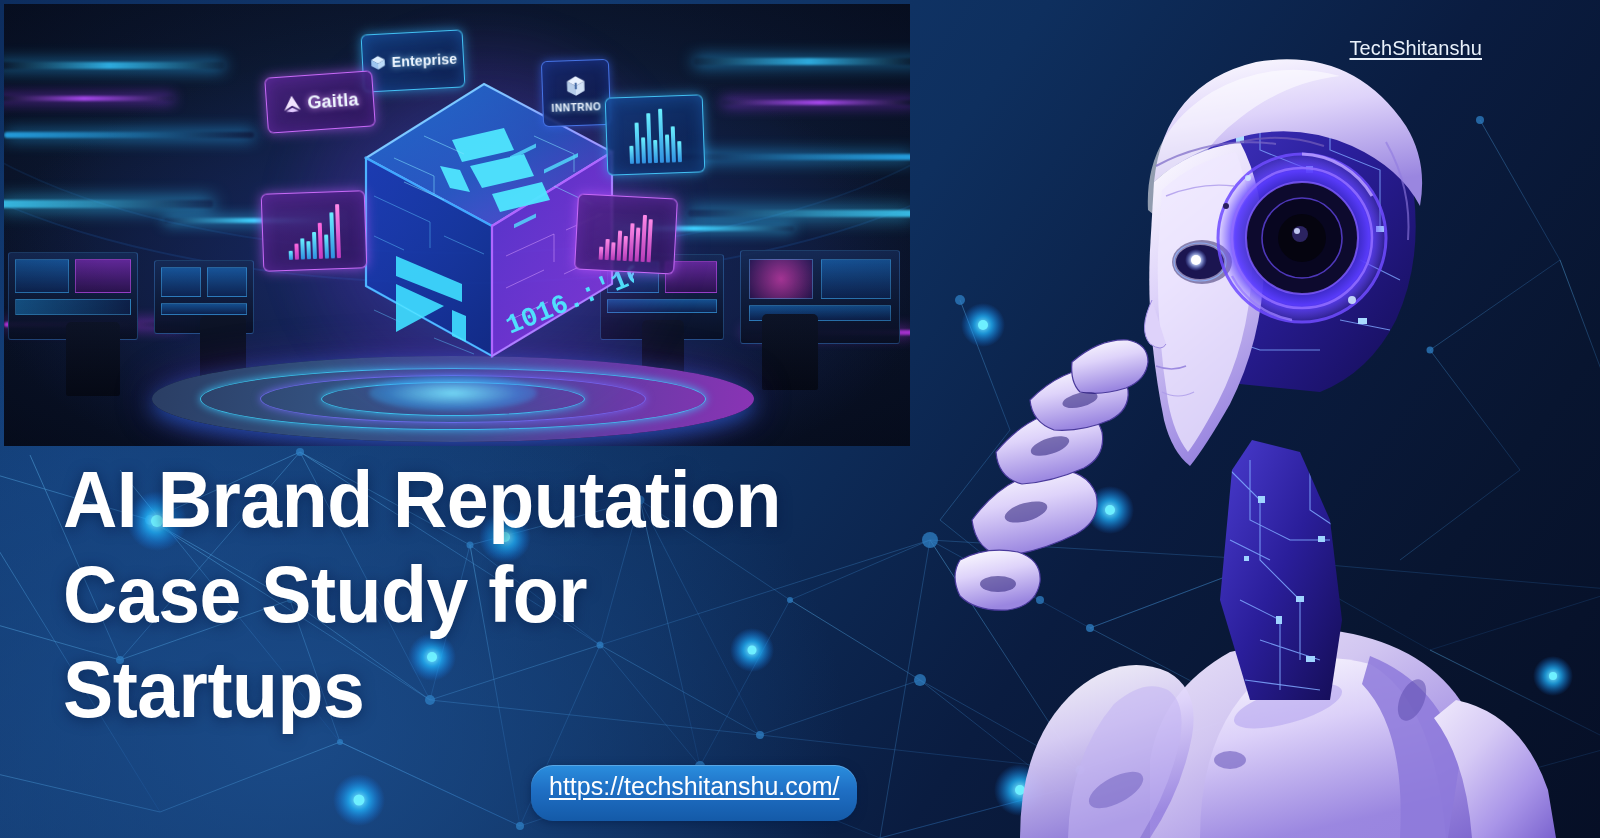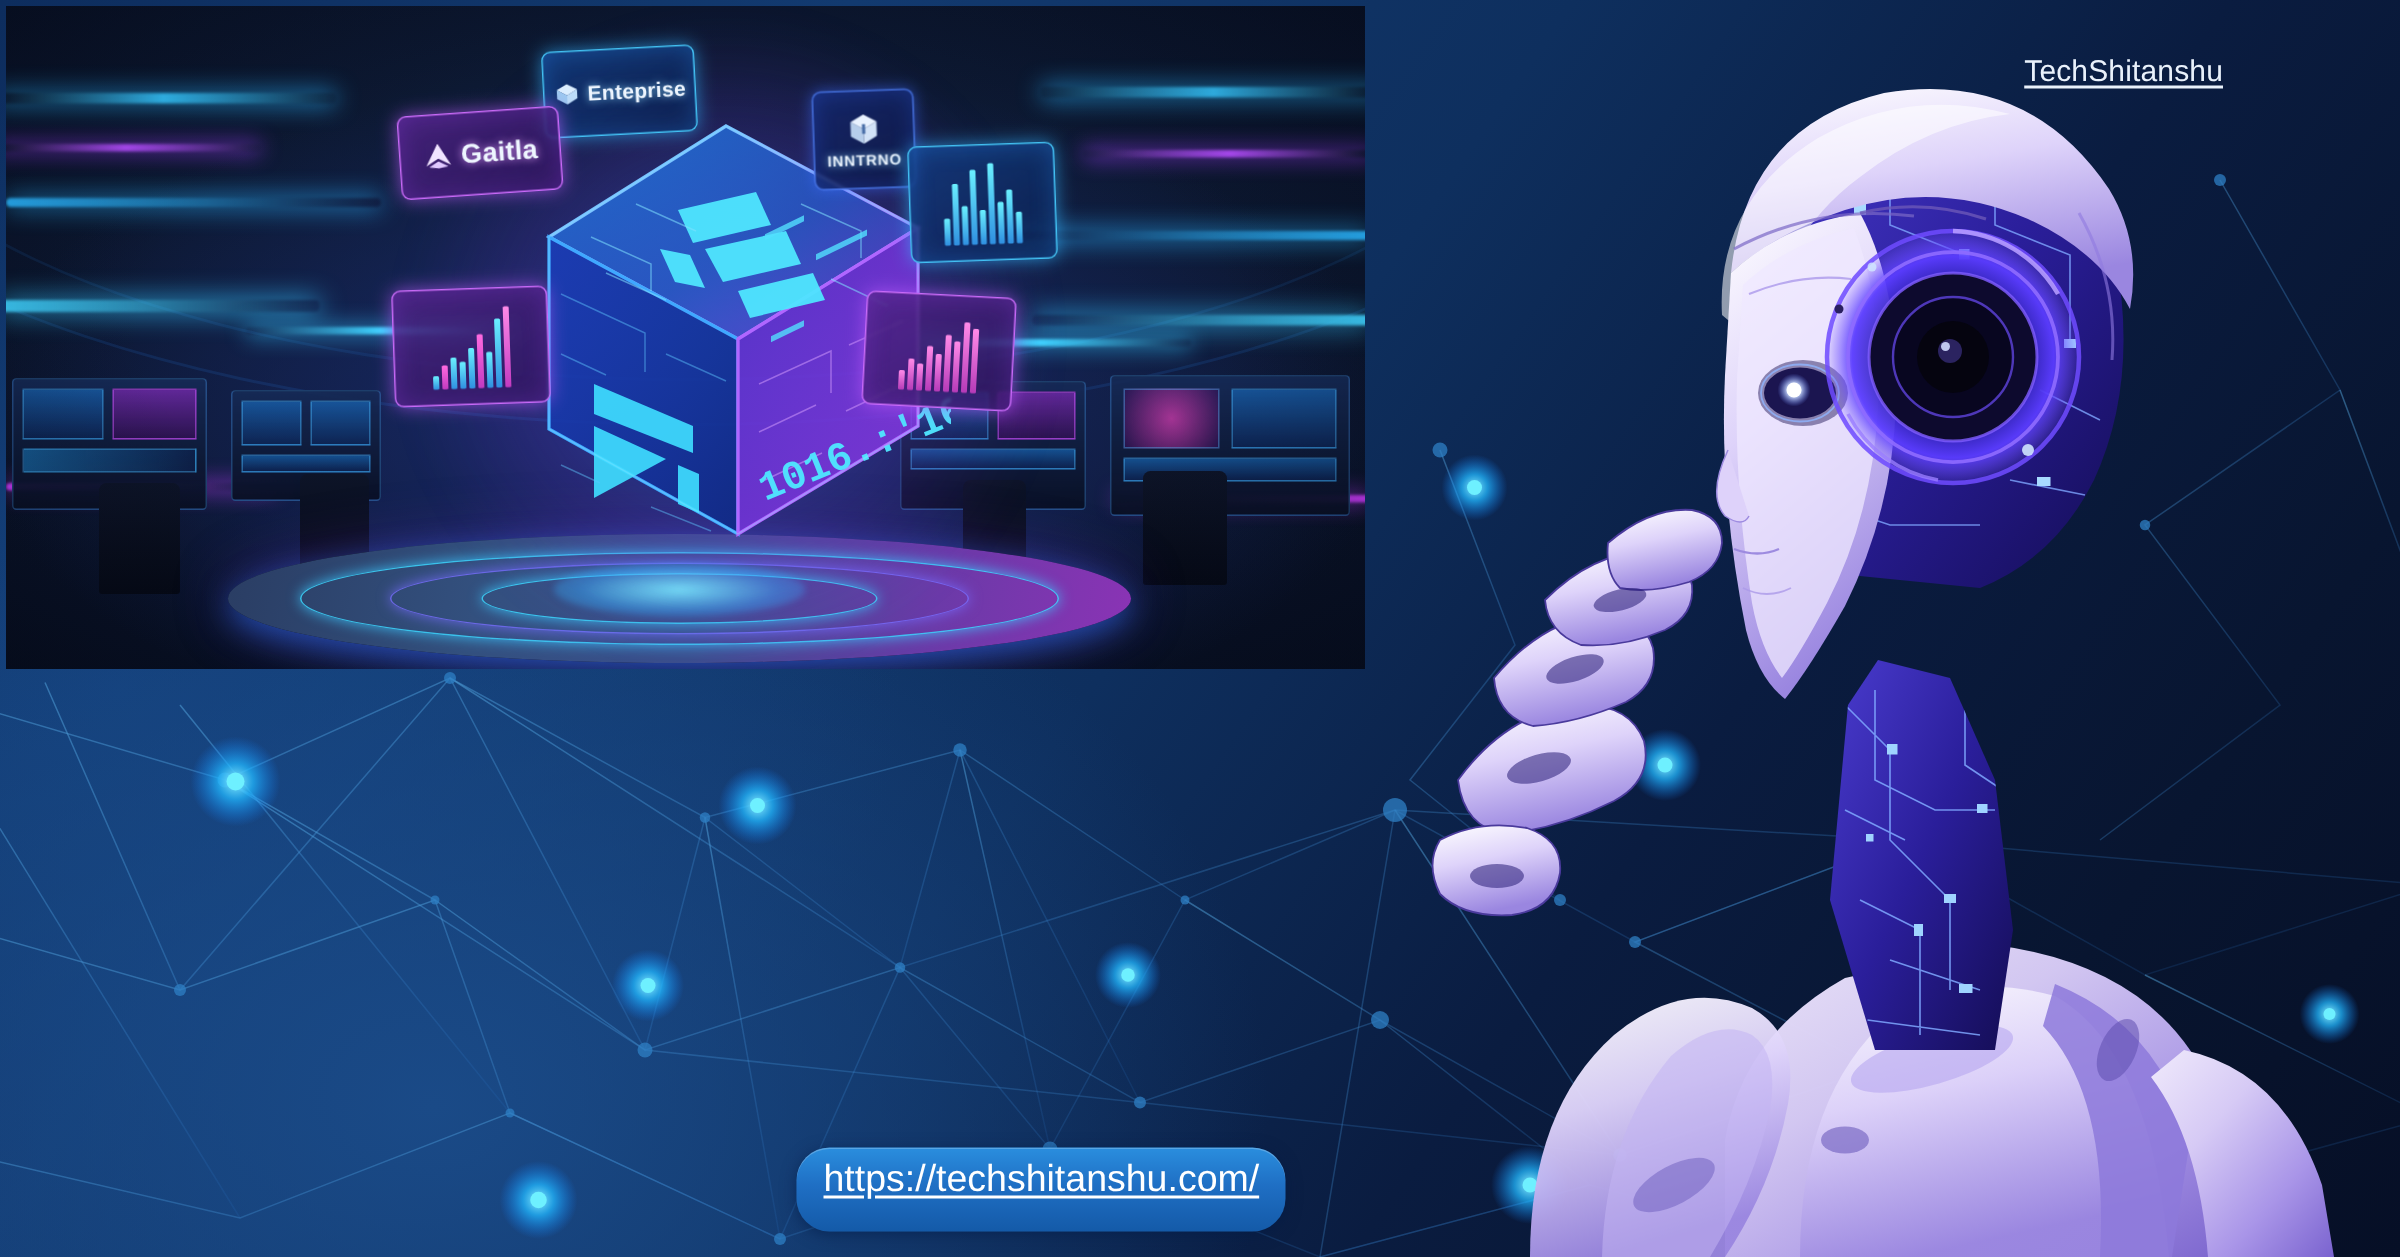--- a/index.html
+++ b/index.html
@@ -654,16 +654,21 @@
         <i style="height:86%; background:linear-gradient(180deg,#ff8ae8,#b53ab8);"></i>
         <i style="height:78%; background:linear-gradient(180deg,#ff8ae8,#b53ab8);"></i>
       </div>
     </div>
 
     <div class="hero-vignette"></div>
   </div>
 
   <a class="brand" href="#">TechShitanshu</a>
 
+  <div class="title-block">
+    <div class="poster-title">AI Brand Reputation</div>
+    <div class="poster-title">Case Study for</div>
+    <div class="poster-title">Startups</div>
+  </div>
 
   <a class="url-pill" href="#">https://techshitanshu.com/</a>
 
 </div>
 
 </body></html>

